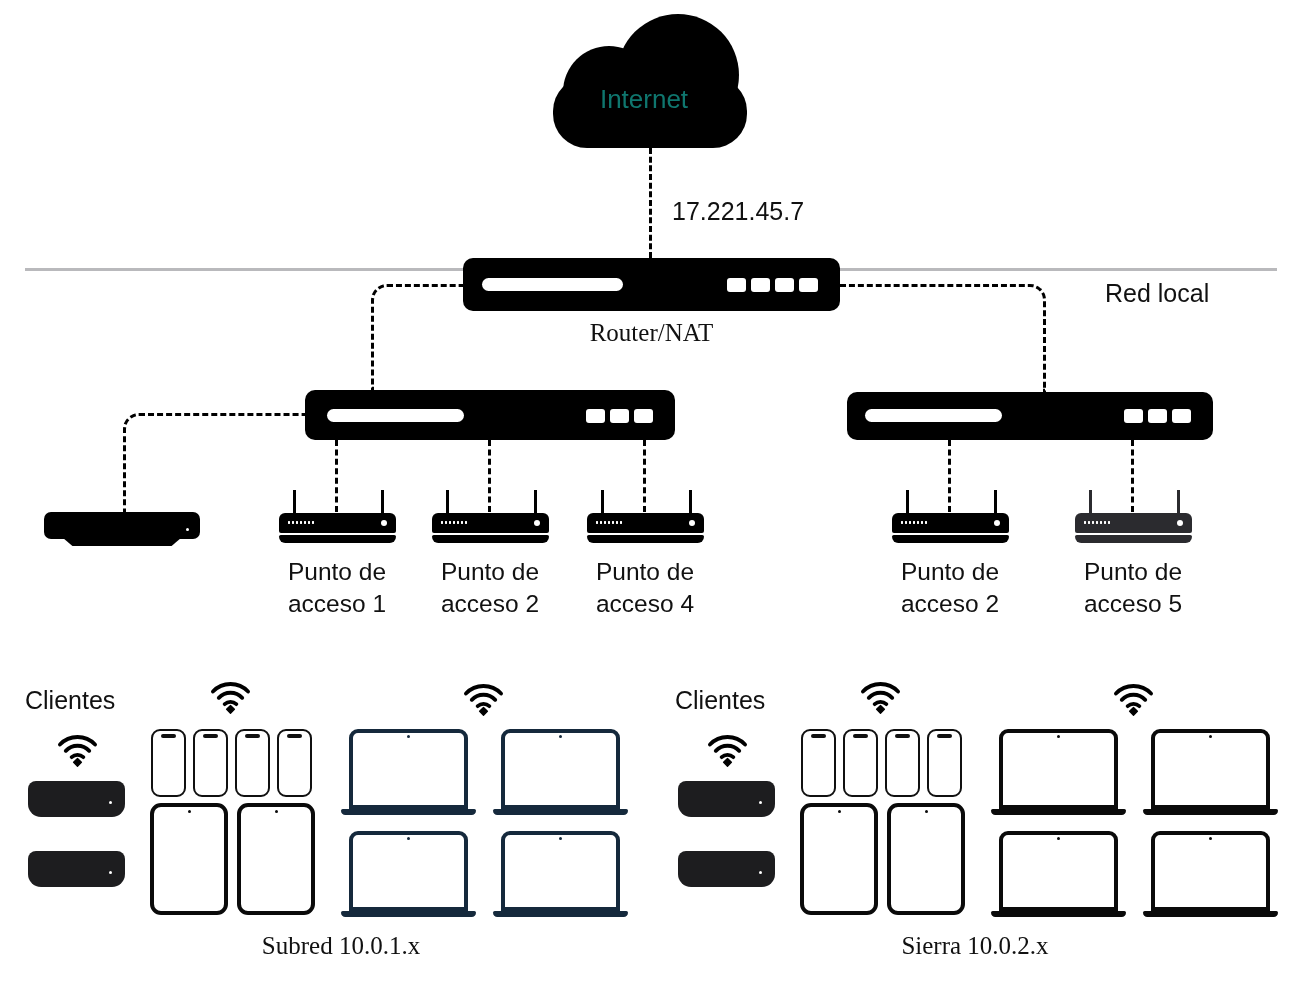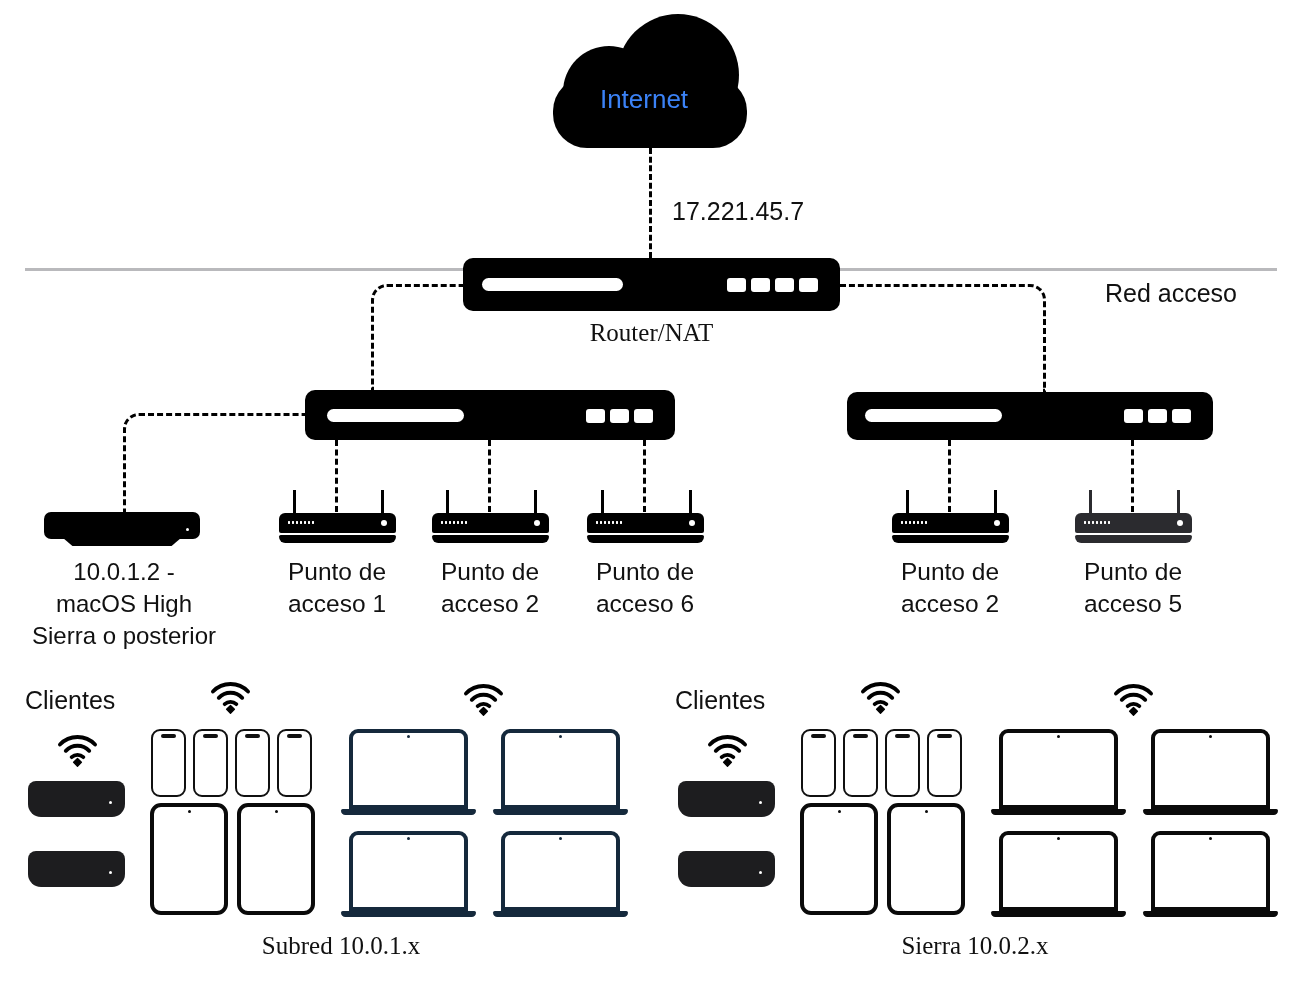--- a/index.html
+++ b/index.html
@@ -18,21 +18,21 @@
 
   
   .lan-line { position:absolute; left:25px; top:268px; width:1252px; height:3px; background:var(--lan_line,#b9b9bc); }
 
   
   .cloud { position:absolute; left:553px; top:14px; width:194px; height:134px; }
   .cloud i { position:absolute; background:var(--device_black,#000); display:block; }
   .cloud .c1 { left:10px; top:32px; width:92px; height:92px; border-radius:50%; }
   .cloud .c2 { left:64px; top:0; width:122px; height:122px; border-radius:50%; }
   .cloud .c3 { left:0; top:63px; width:194px; height:71px; border-radius:34px; }
-  .cloud .cloud-label { position:absolute; left:0; right:12px; top:70px; text-align:center; color:#3b82f6; font-size:26px; }
+  .cloud .cloud-label { position:absolute; left:0; right:12px; top:70px; text-align:center; color:#0f766e; font-size:26px; }
 
   
   .dashv { position:absolute; width:0; border-left:3px dashed #000; }
   .corner-tl { position:absolute; border-left:3px dashed #000; border-top:3px dashed #000; border-top-left-radius:16px; }
   .corner-tr { position:absolute; border-right:3px dashed #000; border-top:3px dashed #000; border-top-right-radius:16px; }
 
   
   .rack { position:absolute; background:var(--device_black,#000); border-radius:10px; }
   .rack .bar { position:absolute; background:#fff; border-radius:7px; }
   .rack .ports { position:absolute; display:flex; gap:5px; }
@@ -94,21 +94,21 @@
   <div class="cloud">
     <i class="c1"></i>
       <i class="c2"></i>
       <i class="c3"></i>
     <div class="cloud-label">Internet</div>
   </div>
 
   <div class="dashv" style="left:649px; top:148px; height:110px;"></div>
   <div class="lbl" style="left:672px; top:196px;">17.221.45.7</div>
 
-  <div class="lbl" style="left:1105px; top:278px;">Red acceso</div>
+  <div class="lbl" style="left:1105px; top:278px;">Red local</div>
 
   <div class="rack" style="left:463px; top:258px; width:377px; height:53px;">
     <div class="bar" style="left:19px; top:20px; width:141px; height:13px;"></div>
     <div class="ports" style="right:22px; top:20px;">
         <i></i>
         <i></i>
         <i></i>
         <i></i>
       </div>
   </div>
@@ -141,25 +141,20 @@
   <div class="dashv" style="left:488px; top:440px; height:72px;"></div>
   <div class="dashv" style="left:643px; top:440px; height:72px;"></div>
   <div class="dashv" style="left:948px; top:440px; height:72px;"></div>
   <div class="dashv" style="left:1131px; top:440px; height:72px;"></div>
 
   <div class="macmini">
     <div class="body"></div>
       <div class="dot"></div>
       <div class="base"></div>
   </div>
-  <div class="mac-label">
-    <div>10.0.1.2 -</div>
-    <div>macOS High</div>
-    <div>Sierra o posterior</div>
-  </div>
 
   <div class="ap" style="left:279px; top:490px;">
     <i class="ant a1"></i>
       <i class="ant a2"></i>
       <div class="body">
         <span class="leds"></span>
         <span class="dot"></span>
       </div>
       <div class="base"></div>
   </div>
@@ -203,21 +198,21 @@
   <div class="ap-label" style="left:252px; top:556px;">
     <div>Punto de</div>
       <div>acceso 1</div>
   </div>
   <div class="ap-label" style="left:405px; top:556px;">
     <div>Punto de</div>
       <div>acceso 2</div>
   </div>
   <div class="ap-label" style="left:560px; top:556px;">
     <div>Punto de</div>
-      <div>acceso 6</div>
+      <div>acceso 4</div>
   </div>
   <div class="ap-label" style="left:865px; top:556px;">
     <div>Punto de</div>
       <div>acceso 2</div>
   </div>
   <div class="ap-label" style="left:1048px; top:556px;">
     <div>Punto de</div>
       <div>acceso 5</div>
   </div>
 

